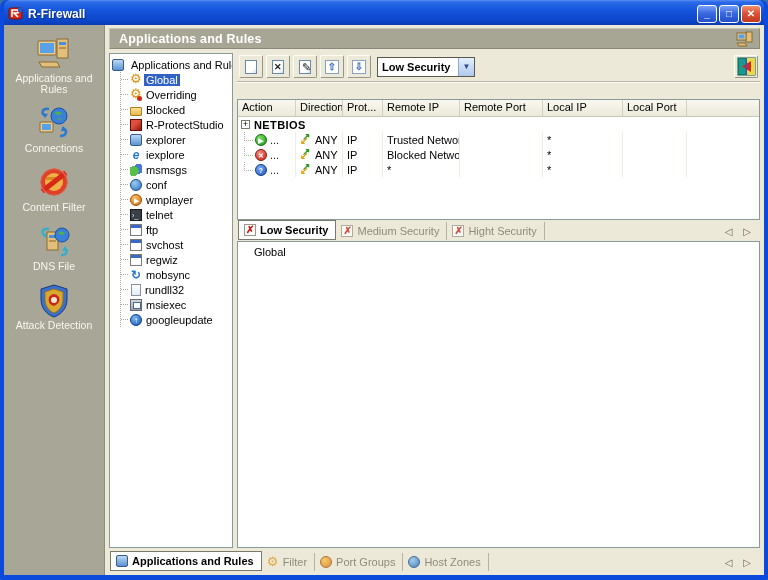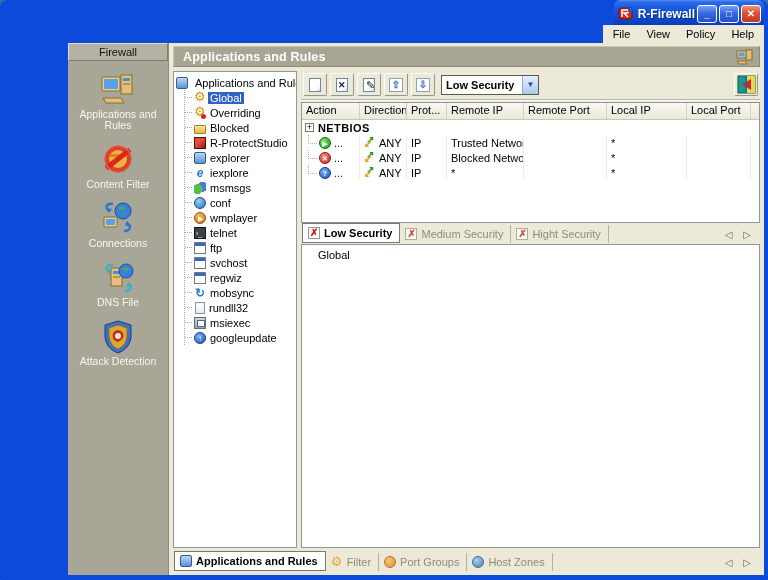--- a/index.html
+++ b/index.html
@@ -1,19 +1,19 @@
 <!DOCTYPE html>
 <html><head>
 <meta charset="utf-8">
 <style>
   * { margin:0; padding:0; box-sizing:border-box; }
   html,body { width:768px; height:580px; font-family:"Liberation Sans", sans-serif; background:#3a6ea5; overflow:hidden; }
 
   .window { position:absolute; left:0; top:0; width:768px; height:580px;
-    background:#0b4adb; border-radius:7px 7px 2px 2px; padding:0 4px 5px 4px; display:flex; flex-direction:column;align-items:flex-end; }
+    background:#0b4adb; border-radius:7px 7px 2px 2px; padding:0 4px 5px 4px; display:flex; flex-direction:column; }
 
   
   .titlebar { height:25px; display:flex; align-items:center; padding:2px 3px 0 4px;
     background:linear-gradient(180deg,#5a90f4 0%,#2b6ae8 8%,#1556dd 40%,#0d46cb 80%,#0a3cb4 100%);
     border-radius:6px 6px 0 0; }
   .titlebar .title { color:#fff; font-weight:bold; font-size:12px; text-shadow:1px 1px 1px #0a2a7a; margin-left:5px; flex:1; }
   .app-icon { width:15px; height:15px; flex:none; }
   .winbtn { width:20px; height:18px; margin-left:2px; border:1px solid #fff; border-radius:3px;
     color:#fff; font-size:10px; line-height:16px; text-align:center; font-weight:bold; flex:none; }
   .btn-min,.btn-max { background:linear-gradient(180deg,#7aa2f8,#3a68e0 45%,#2450c8); }
@@ -88,21 +88,21 @@
   .pg-pen::after { content:"✎"; position:absolute; left:2px; top:0px; font-size:11px; color:#1a1a1a; }
   .bx { width:14px; height:14px; background:#fff; border:1px solid #8aa0c0; font-size:10px; line-height:12px; color:#3a6ab8; text-align:center; font-weight:bold; }
   .combo { height:20px; width:98px; background:#fff; border:1px solid #5a5a4c; display:flex; align-items:center; margin-left:3px; }
   .combo-text { flex:1; font-size:11px; font-weight:bold; padding:0 4px; white-space:nowrap; }
   .combo-arrow { width:16px; height:100%; background:linear-gradient(#e4f0fc,#aec8ec); border-left:1px solid #8aa8d8;
     color:#2a4a8a; font-size:8px; line-height:18px; text-align:center; }
   .tb-spacer { flex:1; }
   .tbtn svg { width:19px; height:19px; }
 
   
-  .table-box { height:121px; flex:none; background:#fff; border:1px solid #8a9a9a; margin-top:2px; overflow:hidden; font-size:11px; }
+  .table-box { height:121px; flex:none; background:#fff; border:1px solid #8a9a9a; margin-top:17px; overflow:hidden; font-size:11px; }
   .thead { display:flex; height:17px; background:linear-gradient(#f9f8f0,#ebe9da); border-bottom:1px solid #c9c7b6; }
   .th { padding:1px 4px; border-right:1px solid #d2d0c0; color:#000; white-space:nowrap; overflow:hidden; }
   .trow { display:flex; height:15px; align-items:center; }
   .td { padding:0 4px; height:100%; display:flex; align-items:center; white-space:nowrap; overflow:hidden; border-right:1px solid #f0eee2; }
   .c0{width:58px;flex:none}.c1{width:47px;flex:none}.c2{width:40px;flex:none}.c3{width:77px;flex:none}
   .c4{width:83px;flex:none}.c5{width:80px;flex:none}.c6{width:64px;flex:none}.cfill{flex:1;border-right:none}
   .group-row { display:flex; align-items:center; height:15px; padding-left:3px; font-weight:bold; letter-spacing:.4px; }
   .expander { width:9px; height:9px; background:#fff; border:1px solid #7a7a6a; font-size:9px; line-height:7px; text-align:center; font-weight:normal; margin-right:4px; flex:none; }
   .rconn { width:9px; height:9px; border-left:1px dotted #b0b0a0; border-bottom:1px dotted #b0b0a0; margin:-6px 2px 0 2px; flex:none; }
   .act { width:12px; height:12px; border-radius:50%; color:#fff; font-size:7px; line-height:12px; text-align:center; font-weight:bold; flex:none; }
@@ -146,68 +146,60 @@
       <rect x="1" y="2" width="13" height="11" rx="2" fill="#d42818" stroke="#7a0e04"></rect>
       <path d="M4 11 L4 4 L9 4 C11 4 11 7 9 7 L6 7 L10 11" stroke="#fff" stroke-width="1.6" fill="none"></path>
       <rect x="10" y="2" width="4" height="4" fill="#2a58c8"></rect>
     </svg>
     <span class="title">R-Firewall</span>
     <span class="winbtn btn-min">_</span>
     <span class="winbtn btn-max">□</span>
     <span class="winbtn btn-close">✕</span>
   </div>
 
-  <div class="menubar">
-    <span class="menu-item">File</span>
-    <span class="menu-item">View</span>
-    <span class="menu-item">Policy</span>
-    <span class="menu-spacer"></span>
-    <span class="menu-item">Help</span>
-  </div>
 
   <div class="body">
 
     <div class="sidebar">
-      <div class="sidebar-header">Firewall</div>
 
       <div class="side-item">
         <svg viewBox="0 0 40 36">
           <rect x="23" y="3" width="11" height="19" fill="#e2c07c" stroke="#8a6a30"></rect>
           <rect x="25" y="6" width="7" height="3" fill="#4a90d8"></rect>
           <rect x="25" y="11" width="7" height="2" fill="#b89050"></rect>
           <rect x="4" y="5" width="18" height="14" rx="1" fill="#e8cc90" stroke="#8a6a30"></rect>
           <rect x="6" y="7" width="14" height="10" fill="#58a0e8"></rect>
           <path d="M5 26 L23 26 L26 31 L8 31 Z" fill="#e2c07c" stroke="#8a6a30"></path>
         </svg>
         <span class="side-label">Applications and Rules</span>
-      </div>
-
-      <div class="side-item">
-        <svg viewBox="0 0 40 36">
-          <circle cx="20" cy="17" r="13" fill="#e04028" stroke="#8a1006"></circle>
-          <circle cx="20" cy="17" r="9" fill="#f0b048"></circle>
-          <rect x="12" y="12" width="16" height="3" fill="#d88820"></rect>
-          <rect x="5" y="14.5" width="30" height="5" fill="#d82818" transform="rotate(-38 20 17)"></rect>
-          <circle cx="20" cy="17" r="13" fill="none" stroke="#f47a60" stroke-width="1.5" opacity=".7"></circle>
-        </svg>
-        <span class="side-label">Content Filter</span>
       </div>
 
       <div class="side-item">
         <svg viewBox="0 0 40 36">
           <path d="M12 10 C6 8 8 2 15 3" fill="none" stroke="#2a78d0" stroke-width="2.5"></path>
           <path d="M11 12 L8 7 L14 8 Z" fill="#2a78d0"></path>
           <circle cx="25" cy="10" r="8" fill="#3a80d8" stroke="#1a50a0"></circle>
           <path d="M20 7 q4 -3 8 0 q-3 4 -8 0 M22 13 q4 2 6 -1" fill="#4cb04c" stroke="none"></path>
           <rect x="6" y="16" width="13" height="10" rx="1" fill="#e8cc90" stroke="#8a6a30"></rect>
           <rect x="8" y="18" width="9" height="6" fill="#58a0e8"></rect>
           <path d="M28 22 C34 24 33 30 26 30" fill="none" stroke="#2a78d0" stroke-width="2.5"></path>
           <path d="M29 20 L33 25 L27 25 Z" fill="#2a78d0"></path>
         </svg>
         <span class="side-label">Connections</span>
+      </div>
+
+      <div class="side-item">
+        <svg viewBox="0 0 40 36">
+          <circle cx="20" cy="17" r="13" fill="#e04028" stroke="#8a1006"></circle>
+          <circle cx="20" cy="17" r="9" fill="#f0b048"></circle>
+          <rect x="12" y="12" width="16" height="3" fill="#d88820"></rect>
+          <rect x="5" y="14.5" width="30" height="5" fill="#d82818" transform="rotate(-38 20 17)"></rect>
+          <circle cx="20" cy="17" r="13" fill="none" stroke="#f47a60" stroke-width="1.5" opacity=".7"></circle>
+        </svg>
+        <span class="side-label">Content Filter</span>
       </div>
 
       <div class="side-item">
         <svg viewBox="0 0 40 36">
           <path d="M12 12 C6 10 8 4 15 5" fill="none" stroke="#38b0c8" stroke-width="2.5"></path>
           <path d="M11 14 L8 9 L14 10 Z" fill="#38b0c8"></path>
           <rect x="13" y="8" width="11" height="18" fill="#e2c07c" stroke="#8a6a30"></rect>
           <rect x="15" y="11" width="7" height="3" fill="#4a90d8"></rect>
           <rect x="15" y="16" width="7" height="2" fill="#b89050"></rect>
           <circle cx="28" cy="11" r="7" fill="#3a80d8" stroke="#1a50a0"></circle>

